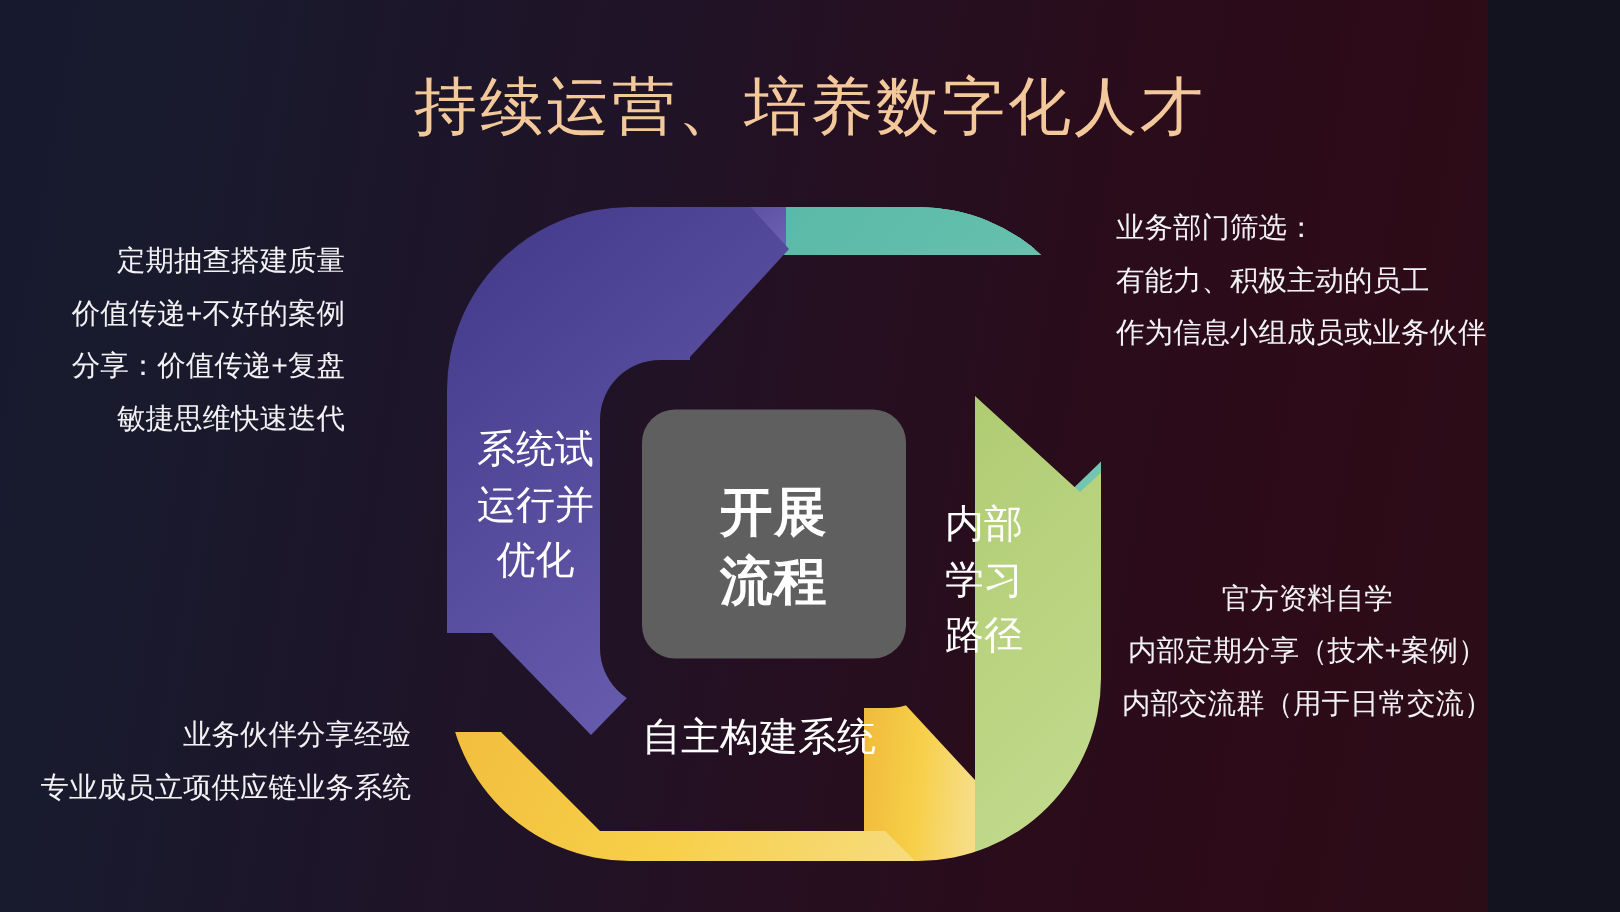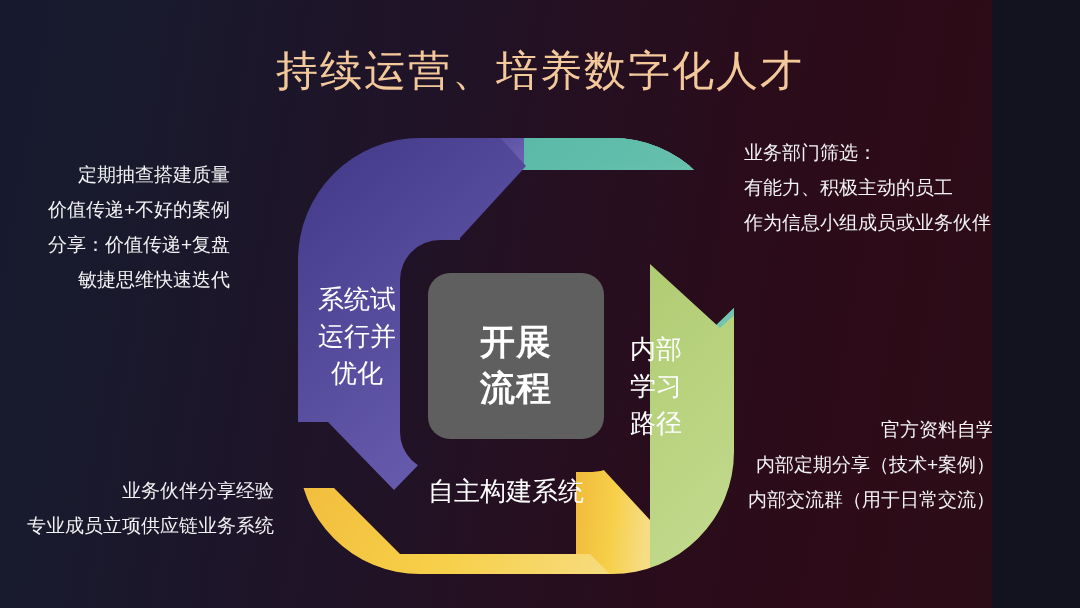--- a/index.html
+++ b/index.html
@@ -46,21 +46,21 @@
     color: #f2f2f4;
     font-size: 19px;
     line-height: 35px;
     white-space: nowrap;
   }
   .note div { white-space: nowrap; }
 
   .note-tl { top: 157px; right: 762px; text-align: right; }
   .note-bl { top: 473px; right: 718px; text-align: right; }
   .note-tr { top: 135px; left: 744px; text-align: left; }
-  .note-br { top: 412px; left: 748px; text-align: right; }
+  .note-br { top: 382px; left: 748px; text-align: center; }
 
   
   .cycle {
     position: absolute;
     left: 290px;
     top: 130px;
     width: 452px;
     height: 452px;
   }
   .cycle svg { display: block; }

